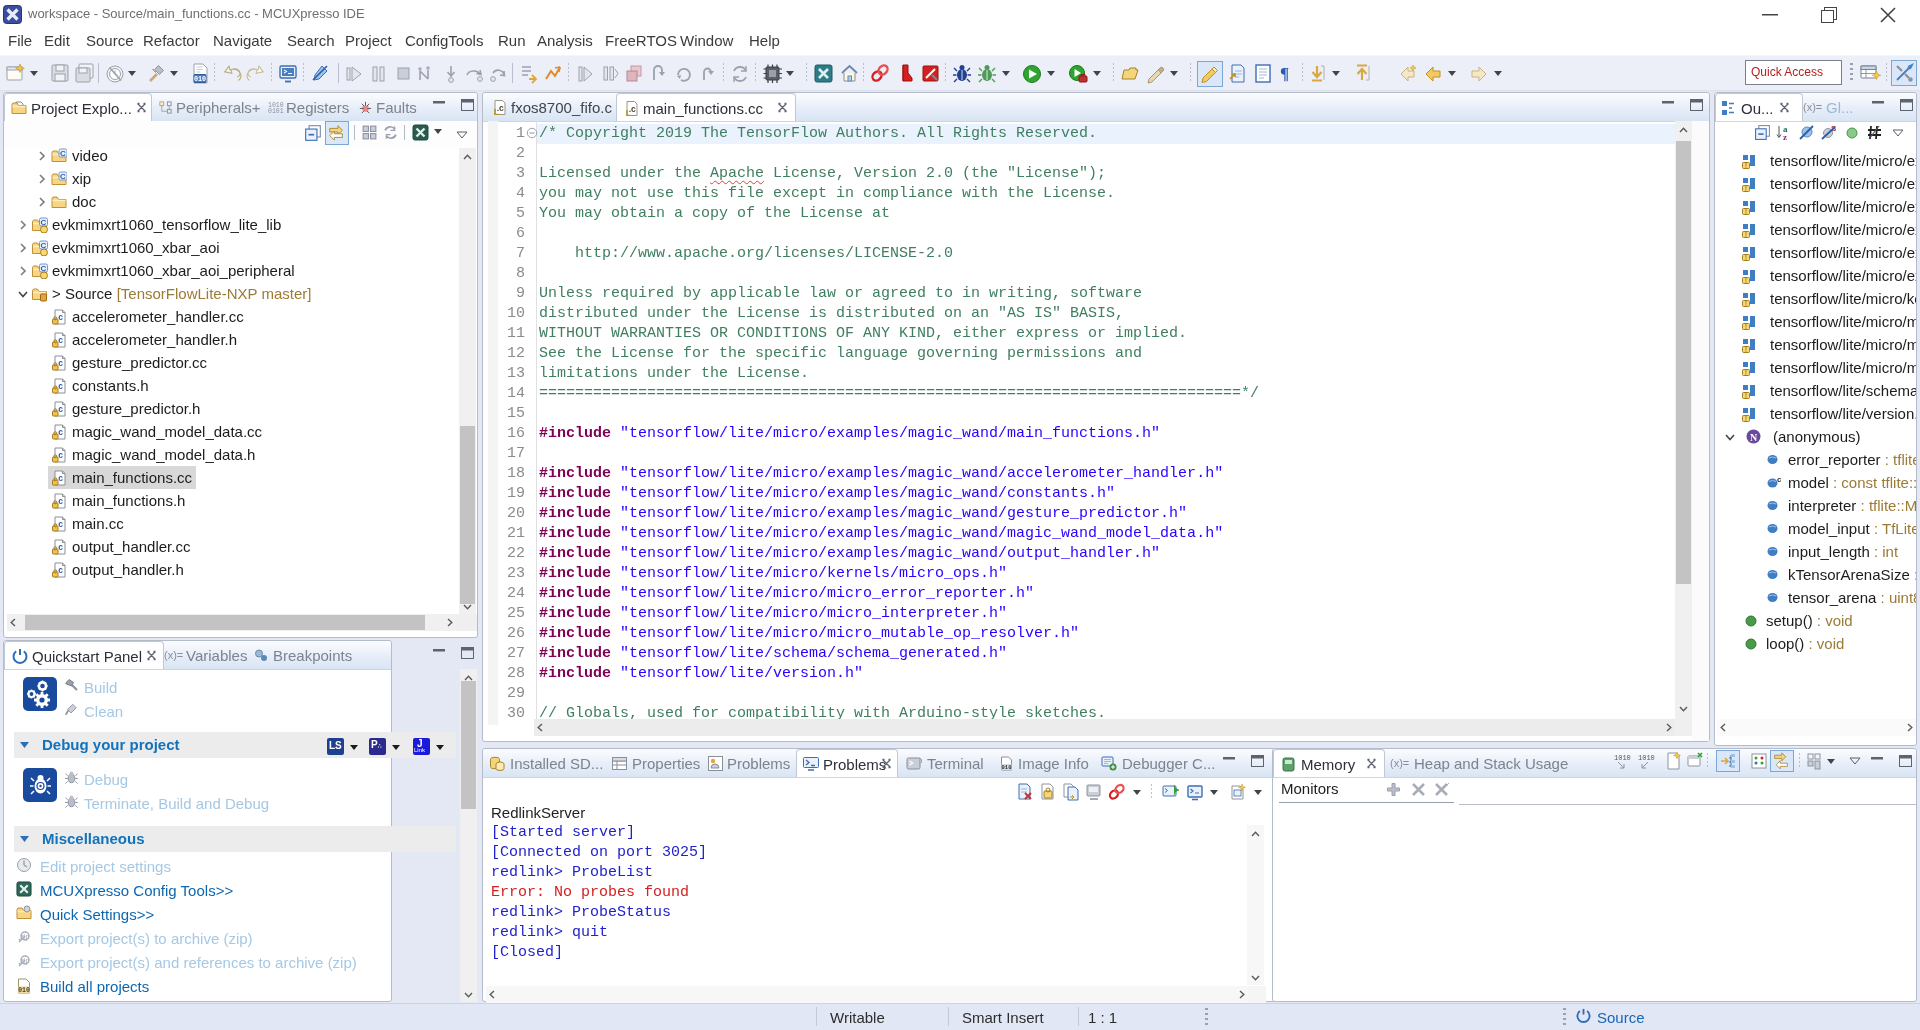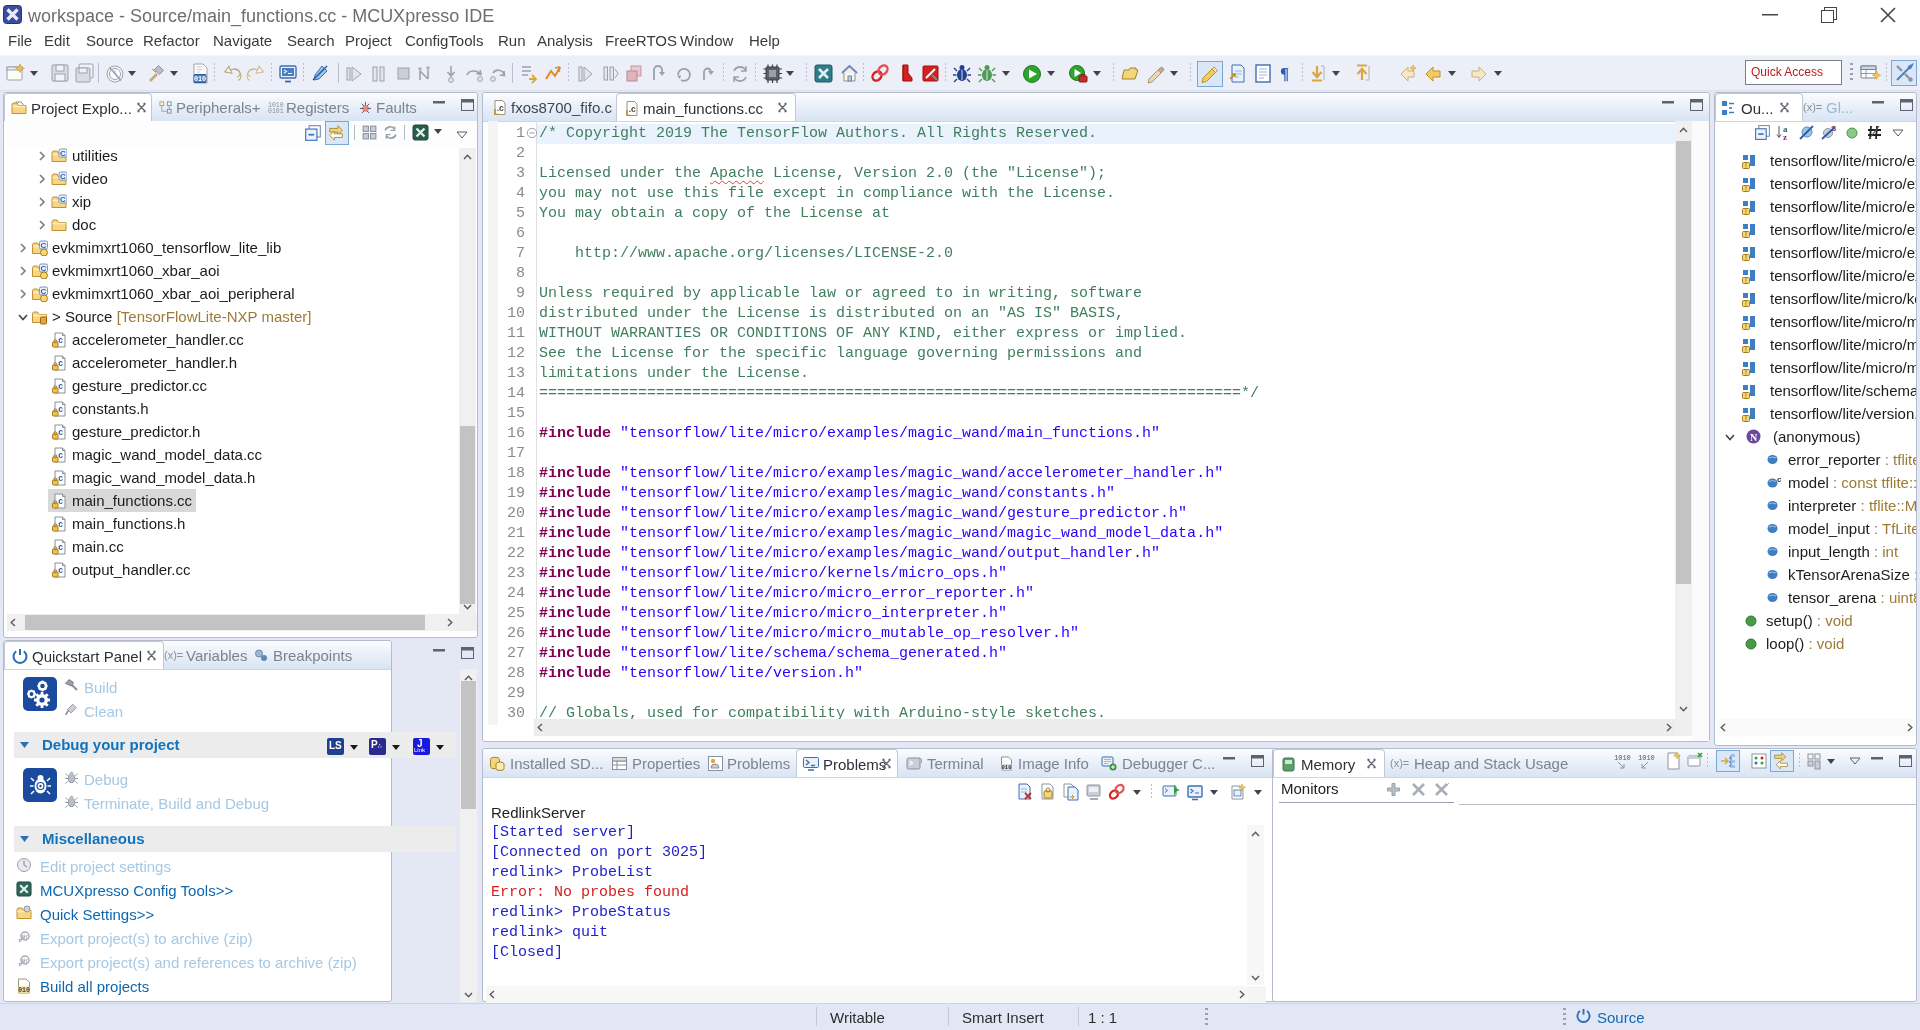--- a/index.html
+++ b/index.html
@@ -1,18 +1,18 @@
 <!DOCTYPE html>
 <html><head><meta charset="utf-8">
 <style>
 html,body{margin:0;padding:0}
 body{width:1920px;height:1030px;position:relative;overflow:hidden;background:#e3e8f4;font-family:"Liberation Sans",sans-serif;-webkit-font-smoothing:antialiased}
 .abs{position:absolute}
 #titlebar{left:0;top:0;width:1920px;height:30px;background:#ffffff}
-#titletx{left:28px;top:6px;font-size:18px;color:#6e6e6e}
+#titletx{left:28px;top:6px;font-size:13px;color:#6e6e6e}
 #menubar{left:0;top:30px;width:1920px;height:25px;background:#ffffff}
 .mi{position:absolute;top:32px;font-size:15px;color:#3b3b3b}
 #toolbar{left:0;top:55px;width:1920px;height:36px;background:#eceff8;border-top:1px solid #f4f5fa;border-bottom:1px solid #dde1ee;box-sizing:border-box}
 .tsep{position:absolute;top:63px;width:1px;height:20px;background:repeating-linear-gradient(#b9bfd0 0 2px,transparent 2px 4px)}
 .dd{position:absolute;top:70px;width:0;height:0;border-left:4px solid transparent;border-right:4px solid transparent;border-top:5px solid #40444c}
 .panel{position:absolute;background:#ffffff;border:1px solid #b4bccb;border-radius:3px;box-sizing:border-box}
 .tstrip{position:absolute;left:0;right:0;top:0;height:28px;background:linear-gradient(#fbfcfe,#e7eef9 55%,#d9e4f3);border-bottom:1px solid #ccd5e3;border-radius:3px 3px 0 0}
 .tab{position:absolute;top:0;height:28px;font-size:15px;color:#7e838d;white-space:nowrap}
 .tab .lbl{position:absolute;top:6px}
 .atab{position:absolute;top:0;height:28px;background:#ffffff;border:1px solid #c0c8d6;border-bottom:0;border-radius:4px 4px 0 0;font-size:15px;color:#2c3038;white-space:nowrap;box-sizing:border-box}
@@ -443,25 +443,20 @@
         <rect x="1" y="1" width="15" height="15" rx="2" fill="#2a5a4e" stroke="#1c4a3e"></rect>
         <path d="M4.5 4.5 L12.5 12.5 M12.5 4.5 L4.5 12.5" stroke="#dff0e8" stroke-width="2.4"></path>
       </svg>
   <div class="dd" style="left:430px;top:36px"></div>
   <svg class="abs" style="left:452px;top:38px" width="12" height="8">
         <path d="M1 1 L6 7 L11 1 Z" fill="none" stroke="#5a5f6b"></path>
       </svg>
  </div>
 
  <div id="pexp-tree" class="abs" style="left:0;top:51px;width:452px;overflow:hidden">
-  <div class="trow"><span class="gap" style="width:30px"></span><svg class="chv" viewBox="0 0 16 16">
-          <use href="#chevR"></use>
-        </svg><span class="gap" style="width:1px"></span><svg width="16" height="16" viewBox="0 0 16 16">
-          <use href="#folderc"></use>
-        </svg><span class="gap" style="width:5px"></span>utilities</div>
   <div class="trow"><span class="gap" style="width:30px"></span><svg class="chv" viewBox="0 0 16 16">
           <use href="#chevR"></use>
         </svg><span class="gap" style="width:1px"></span><svg width="16" height="16" viewBox="0 0 16 16">
           <use href="#folderc"></use>
         </svg><span class="gap" style="width:5px"></span>video</div>
   <div class="trow"><span class="gap" style="width:30px"></span><svg class="chv" viewBox="0 0 16 16">
           <use href="#chevR"></use>
         </svg><span class="gap" style="width:1px"></span><svg width="16" height="16" viewBox="0 0 16 16">
           <use href="#folderc"></use>
         </svg><span class="gap" style="width:5px"></span>xip</div>
@@ -523,20 +518,23 @@
       </div>
   <div class="trow"><span class="gap" style="width:47px"></span><svg width="16" height="16" viewBox="0 0 16 16">
           <use href="#cfile"></use>
         </svg><span class="gap" style="width:5px"></span>main_functions.h</div>
   <div class="trow"><span class="gap" style="width:47px"></span><svg width="16" height="16" viewBox="0 0 16 16">
           <use href="#cfile"></use>
         </svg><span class="gap" style="width:5px"></span>main.cc</div>
   <div class="trow"><span class="gap" style="width:47px"></span><svg width="16" height="16" viewBox="0 0 16 16">
           <use href="#cfile"></use>
         </svg><span class="gap" style="width:5px"></span>output_handler.cc</div>
+  <div class="trow"><span class="gap" style="width:47px"></span><svg width="16" height="16" viewBox="0 0 16 16">
+          <use href="#cfile"></use>
+        </svg><span class="gap" style="width:5px"></span>output_handler.h</div>
  </div>
 
  <div class="vscroll" style="left:455px;top:55px;height:466px">
       <div class="arr" style="left:4px;top:2px"><svg width="9" height="6" viewBox="0 0 9 6">
           <path d="M1 5 L4.5 1.2 L8 5" stroke="#5a5a5a" fill="none" stroke-width="1.4"></path>
         </svg></div>
       <div class="arr" style="left:4px;bottom:2px"><svg width="9" height="6" viewBox="0 0 9 6">
           <path d="M1 1 L4.5 4.8 L8 1" stroke="#5a5a5a" fill="none" stroke-width="1.4"></path>
         </svg></div>
       <div class="thumb" style="left:1px;top:278px;width:15px;height:178px"></div>

